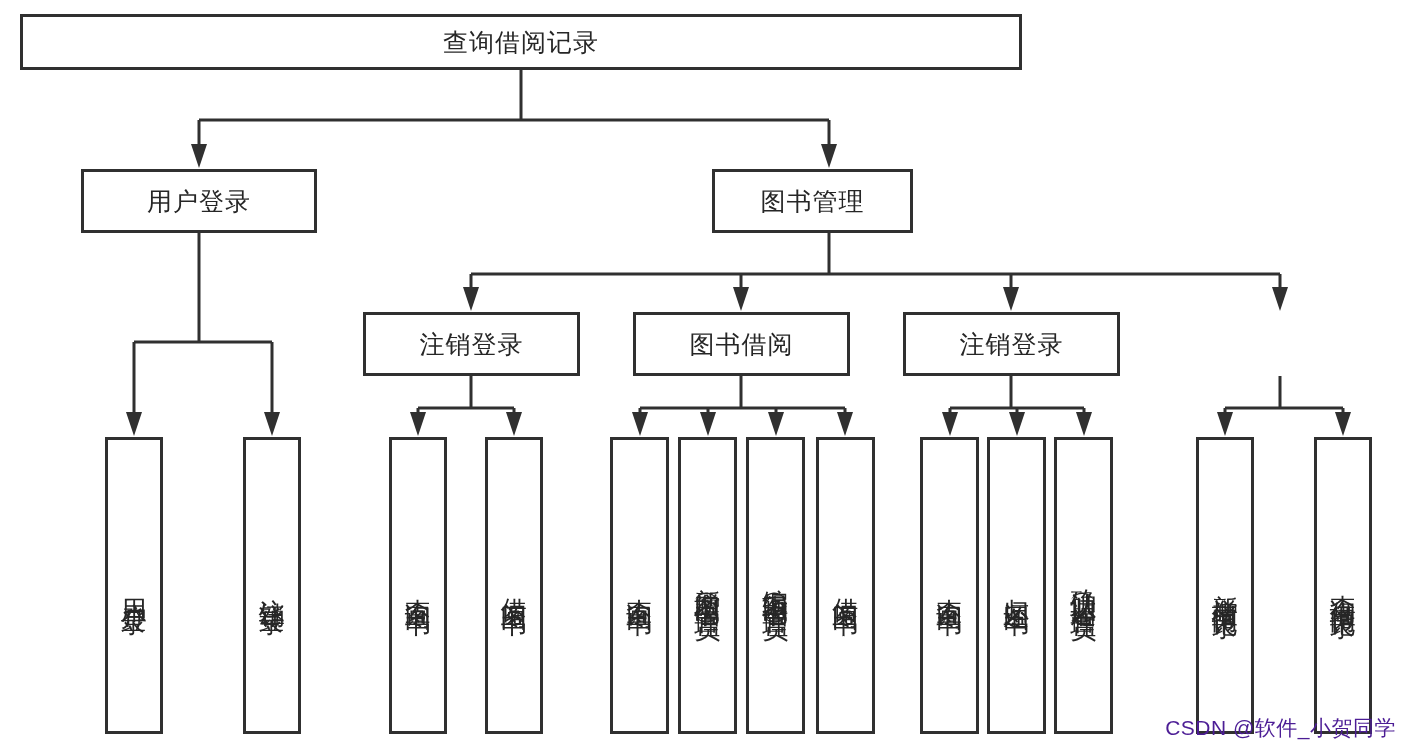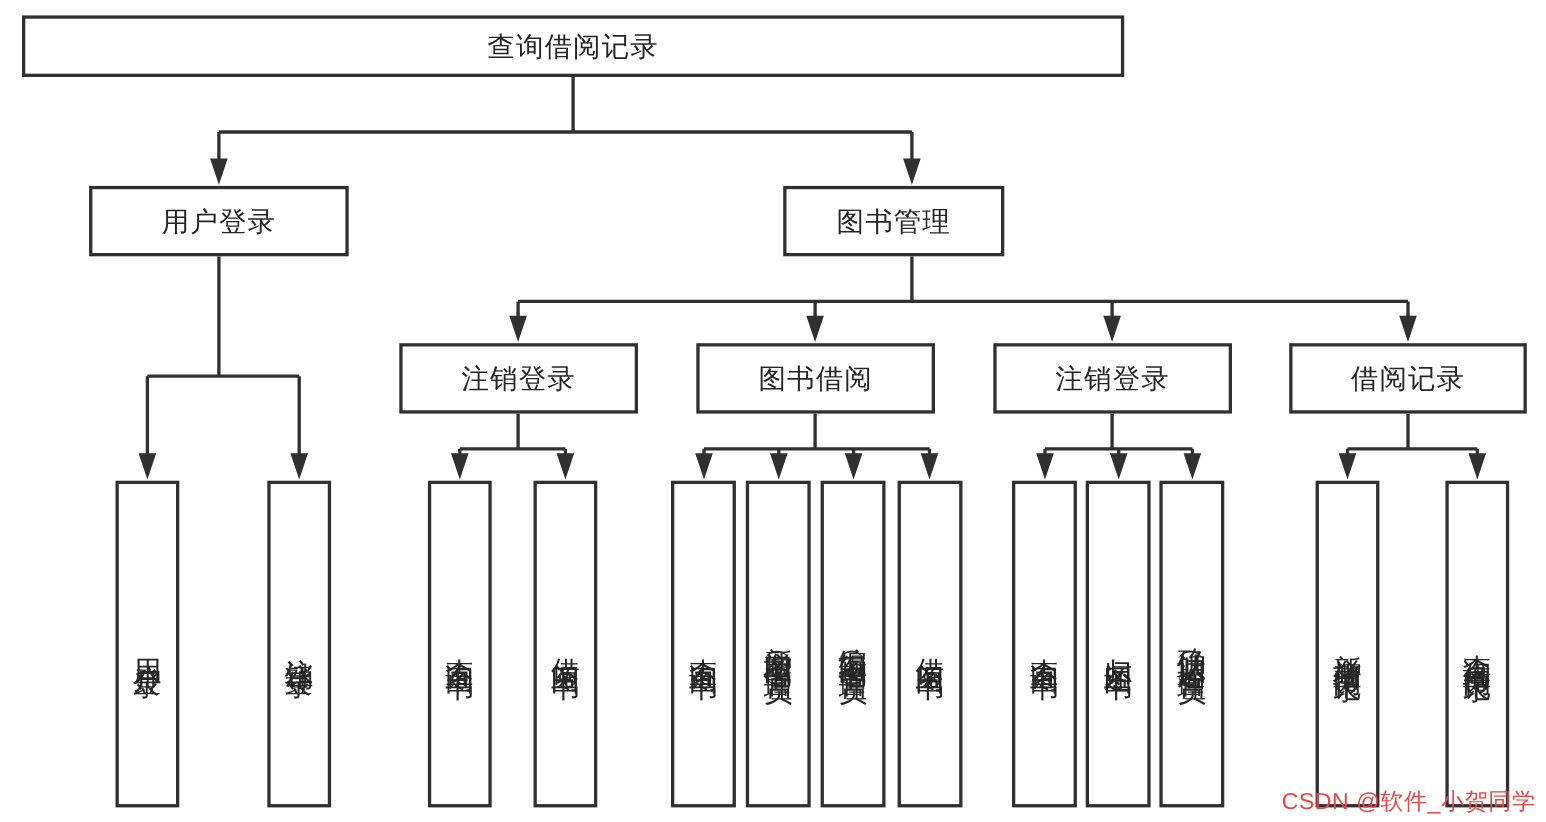--- a/index.html
+++ b/index.html
@@ -29,21 +29,21 @@
     line-height: 1.1;
     white-space: nowrap;
     color: #262626;
   }
   .watermark {
     position: absolute;
     left: 1140px; top: 714px; width: 256px;
     text-align: right;
     font-size: 21px;
     letter-spacing: 0.5px;
-    color: #ef4444;
+    color: #4c1d95;
     z-index: 3;
     white-space: nowrap;
   }
 </style>
 </head>
 <body>
 
 <div id="stage">
 
   <svg class="connectors" width="1405" height="747" viewBox="0 0 1405 747">
@@ -86,21 +86,20 @@
   </svg>
 
   <div class="node hbox" style="left:20px;top:14px;width:1002px;height:56px">查询借阅记录</div>
 
   <div class="node hbox" style="left:81px;top:169px;width:236px;height:64px">用户登录</div>
   <div class="node hbox" style="left:712px;top:169px;width:201px;height:64px">图书管理</div>
 
   <div class="node hbox" style="left:363px;top:312px;width:217px;height:64px">注销登录</div>
   <div class="node hbox" style="left:633px;top:312px;width:217px;height:64px">图书借阅</div>
   <div class="node hbox" style="left:903px;top:312px;width:217px;height:64px">注销登录</div>
-  <div class="node hbox" style="left:1172px;top:312px;width:216px;height:64px">借阅记录</div>
 
   <div class="node vbox" style="left:105px;top:437px;width:58px;height:297px">
     <span class="vtext">用户登录</span>
   </div>
   <div class="node vbox" style="left:243px;top:437px;width:58px;height:297px">
     <span class="vtext">注销登录</span>
   </div>
 
   <div class="node vbox" style="left:389px;top:437px;width:58px;height:297px">
     <span class="vtext">查询图书</span>

